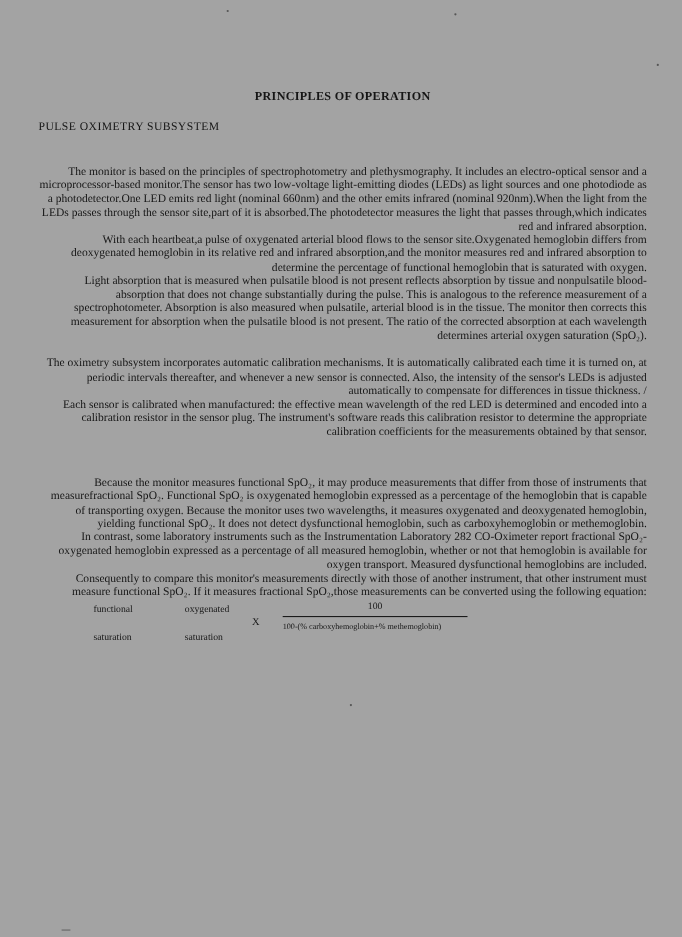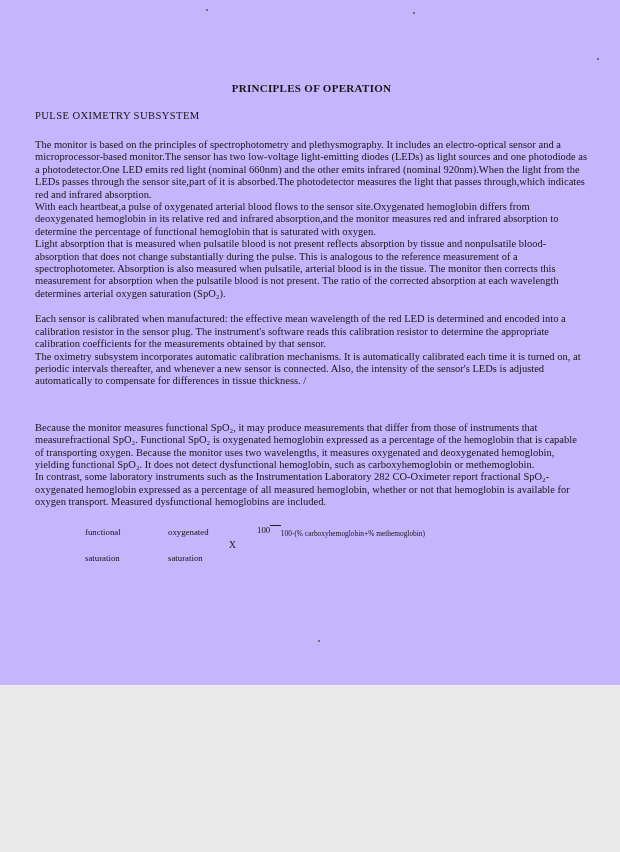--- a/index.html
+++ b/index.html
@@ -3,63 +3,63 @@
 <meta charset="utf-8">
 <style>
   html, body {
     margin: 0;
     padding: 0;
     background: #e9e9e9;
   }
   .page {
     position: relative;
     width: 620px;
-    height: 685px;
+    height: 852px;
     margin: 0 auto;
-    background: #c4b5fd;
+    background: #a3a3a3;
     overflow: hidden;
     font-family: "Liberation Serif", "DejaVu Serif", serif;
     color: #161616;
   }
   .content {
     position: absolute;
     left: 35px;
     top: 82px;
     width: 553px;
   }
   .doc-title {
     text-align: center;
     font-weight: bold;
     font-size: 11px;
     letter-spacing: 0.3px;
     margin-bottom: 16px;
   }
   .section-heading-caps {
     font-size: 10.6px;
     letter-spacing: 0.4px;
-    margin-bottom: 18px;
+    margin-bottom: 30px;
   }
   .section-heading-bold {
     font-weight: bold;
     font-size: 10.6px;
     margin: 0 0 1px 0;
   }
   .gap-sm { height: 13px; }
   .gap-lg { height: 34px; }
   p.body-text {
     margin: 0;
     font-size: 10.5px;
     line-height: 12.4px;
-    text-align: left;
+    text-align: right;
   }
   
   .equation {
     position: relative;
     height: 52px;
-    margin-top: 16px;
+    margin-top: 1px;
     font-size: 8.8px;
   }
   .eq-col {
     position: absolute;
     top: 2px;
     height: 36px;
     display: flex;
     flex-direction: column;
     justify-content: space-between;
   }
@@ -70,20 +70,21 @@
     left: 194px;
     top: 15px;
     font-size: 9.5px;
   }
   .eq-fraction {
     position: absolute;
     left: 222px;
     top: 0;
     width: 168px;
     display: flex;
+    flex-direction: column;
   }
   .eq-numerator {
     text-align: center;
     padding-bottom: 4px;
   }
   .eq-bar {
     width: 100%;
     border-top: 1px solid #1a1a1a;
   }
   .eq-denominator {
@@ -120,28 +121,29 @@
 
     <div class="section-heading-caps">PULSE OXIMETRY SUBSYSTEM</div>
 
     <p class="body-text">The monitor is based on the principles of spectrophotometry and plethysmography. It includes an electro-optical sensor and a microprocessor-based monitor.The sensor has two low-voltage light-emitting diodes (LEDs) as light sources and one photodiode as a photodetector.One LED emits red light (nominal 660nm) and the other emits infrared (nominal 920nm).When the light from the LEDs passes through the sensor site,part of it is absorbed.The photodetector measures the light that passes through,which indicates red and infrared absorption.</p>
     <p class="body-text">With each heartbeat,a pulse of oxygenated arterial blood flows to the sensor site.Oxygenated hemoglobin differs from deoxygenated hemoglobin in its relative red and infrared absorption,and the monitor measures red and infrared absorption to determine the percentage of functional hemoglobin that is saturated with oxygen.</p>
     <p class="body-text">Light absorption that is measured when pulsatile blood is not present reflects absorption by tissue and nonpulsatile blood-absorption that does not change substantially during the pulse. This is analogous to the reference measurement of a spectrophotometer. Absorption is also measured when pulsatile, arterial blood is in the tissue. The monitor then corrects this measurement for absorption when the pulsatile blood is not present. The ratio of the corrected absorption at each wavelength determines arterial oxygen saturation (SpO₂).</p>
 
     <div class="gap-sm"></div>
 
 
+    <p class="body-text">The oximetry subsystem incorporates automatic calibration mechanisms. It is automatically calibrated each time it is turned on, at periodic intervals thereafter, and whenever a new sensor is connected. Also, the intensity of the sensor's LEDs is adjusted automatically to compensate for differences in tissue thickness.   /</p>
     <p class="body-text">Each sensor is calibrated when manufactured: the effective mean wavelength of the red LED is determined and encoded into a calibration resistor in the sensor plug. The instrument's software reads this calibration resistor to determine the appropriate calibration coefficients for the measurements obtained by that sensor.</p>
-    <p class="body-text">The oximetry subsystem incorporates automatic calibration mechanisms. It is automatically calibrated each time it is turned on, at periodic intervals thereafter, and whenever a new sensor is connected. Also, the intensity of the sensor's LEDs is adjusted automatically to compensate for differences in tissue thickness.   /</p>
 
     <div class="gap-lg"></div>
 
 
     <p class="body-text">Because the monitor measures functional SpO₂, it may produce measurements that differ from those of instruments that measurefractional SpO₂. Functional SpO₂ is oxygenated hemoglobin expressed as a percentage of the hemoglobin that is capable of transporting oxygen. Because the monitor uses two wavelengths, it measures oxygenated and deoxygenated hemoglobin, yielding functional SpO₂. It does not detect dysfunctional hemoglobin, such as carboxyhemoglobin or methemoglobin.</p>
     <p class="body-text">In contrast, some laboratory instruments such as the Instrumentation Laboratory 282 CO-Oximeter report fractional SpO₂-oxygenated hemoglobin expressed as a percentage of all measured hemoglobin, whether or not that hemoglobin is available for oxygen transport. Measured dysfunctional hemoglobins are included.</p>
+    <p class="body-text">Consequently  to compare this monitor's measurements directly with those of another instrument,  that other instrument must measure functional SpO₂.  If it measures fractional SpO₂,those measurements can be converted using the following equation:</p>
 
     <div class="equation">
       <div class="eq-col eq-col-1">
         <span>functional</span>
         <span>saturation</span>
       </div>
       <div class="eq-col eq-col-2">
         <span>oxygenated</span>
         <span>saturation</span>
       </div>

